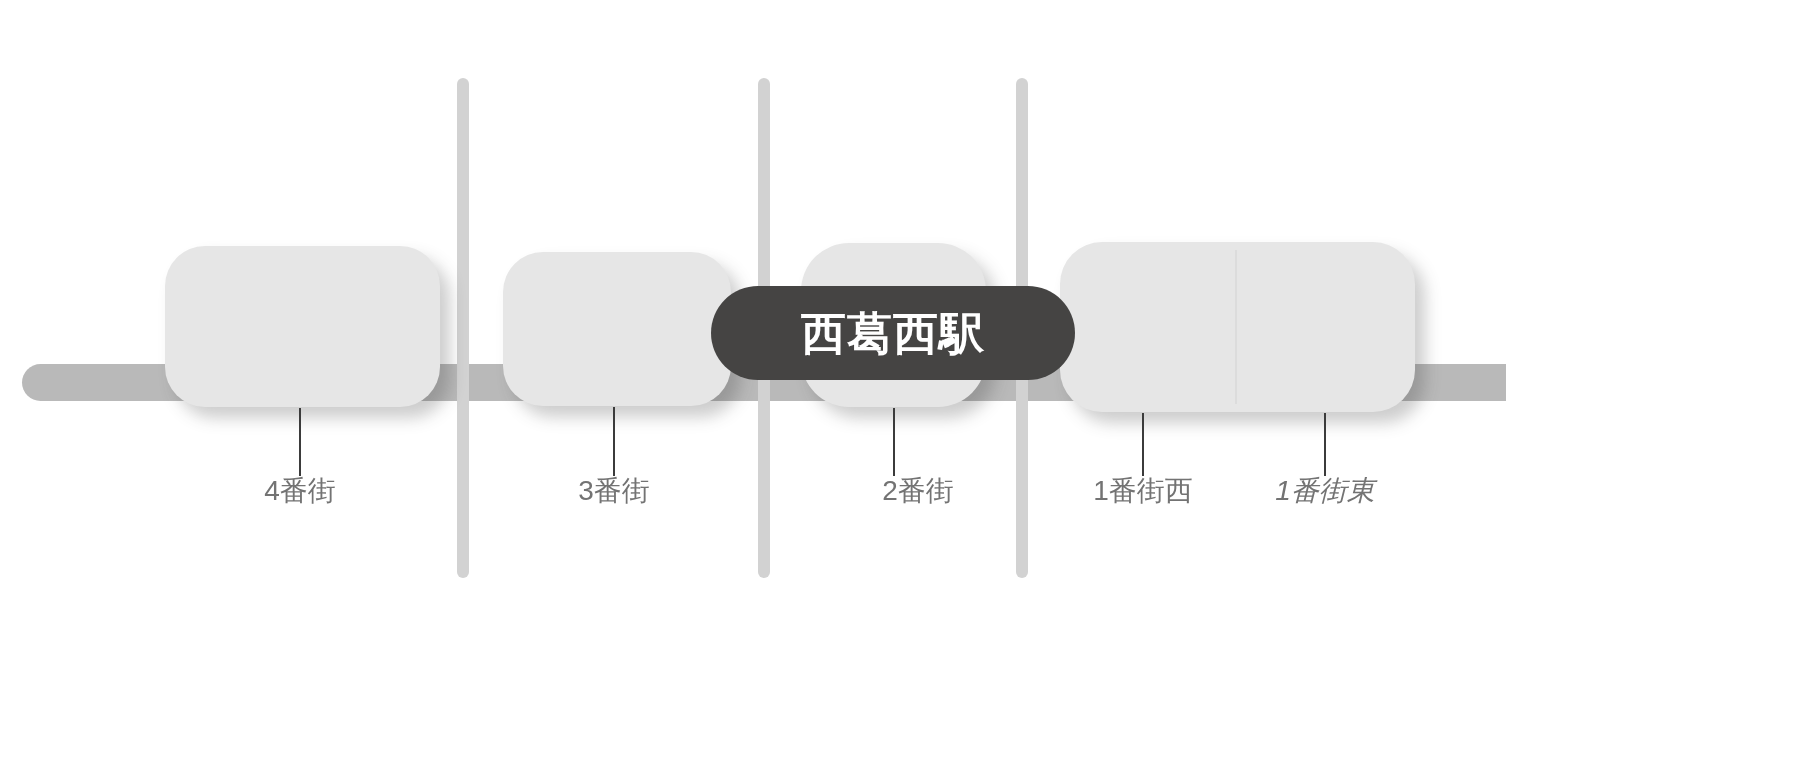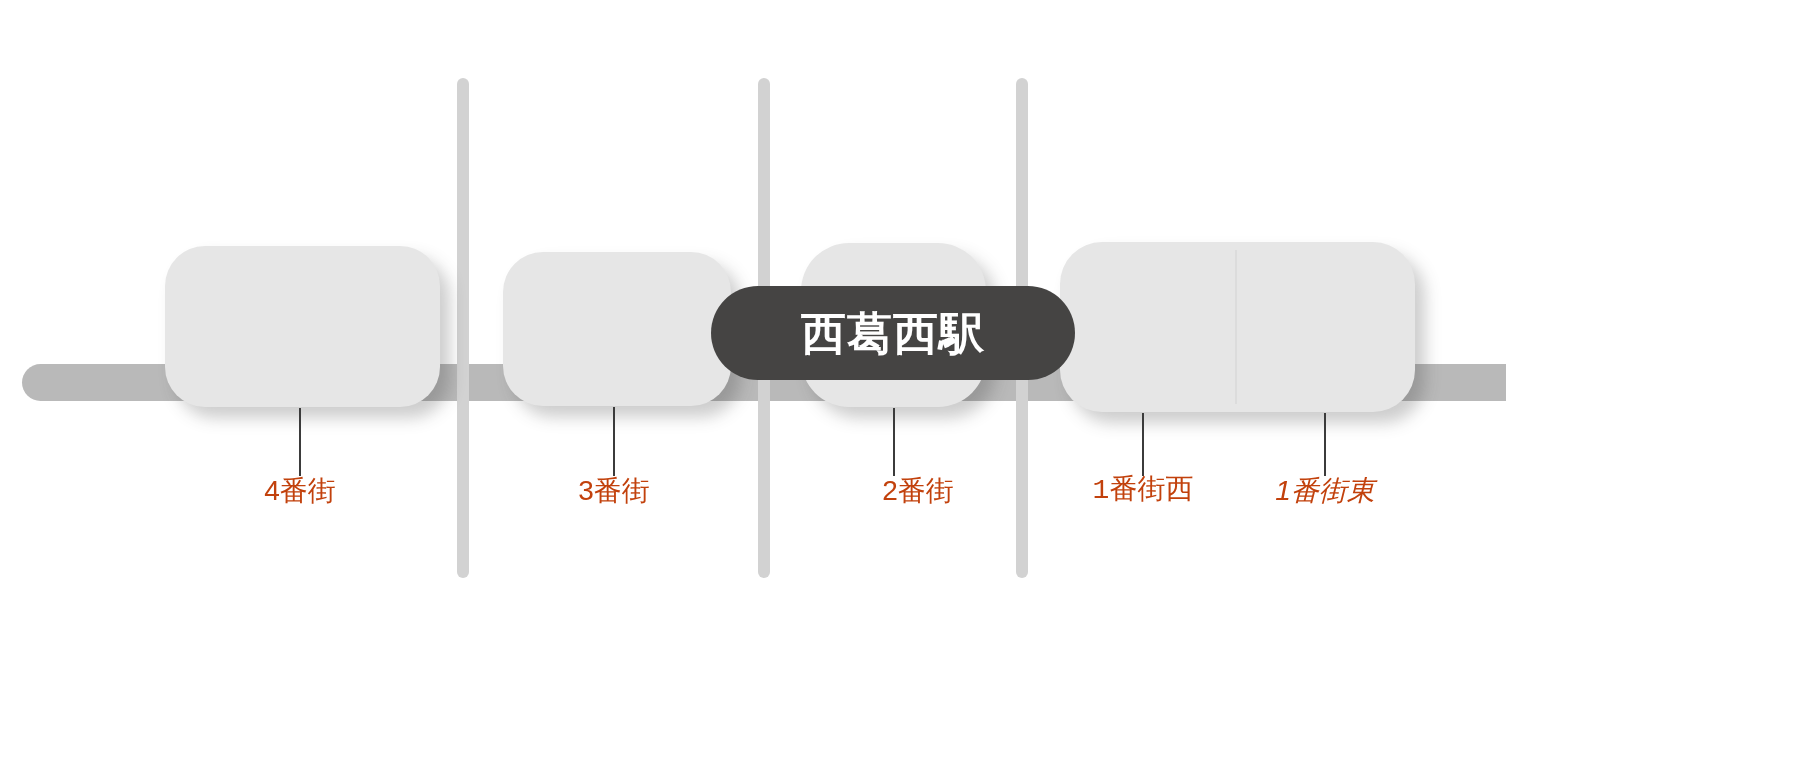--- a/index.html
+++ b/index.html
@@ -110,21 +110,21 @@
   .leader {
     position: absolute;
     width: 1.6px;
     background: #3b3b3b;
     z-index: 5;
   }
 
   
   .district-label {
     position: absolute;
-    color: #c2410c;
+    color: #737373;
     font-size: 28px;
     line-height: 1;
     white-space: nowrap;
     transform: translateX(-50%);
     z-index: 5;
   }
 </style>
 </head>
 <body>
 
@@ -147,18 +147,18 @@
   </div>
 
   <div id="labels-layer">
       <div class="leader" style="left: 299.2px; top: 408px; height: 68px;"></div>
       <div class="district-label" style="left: 300px; top: 477px;">4番街</div>
       <div class="leader" style="left: 613.2px; top: 407px; height: 69px;"></div>
       <div class="district-label" style="left: 614px; top: 477px;">3番街</div>
       <div class="leader" style="left: 893.2px; top: 408px; height: 68px;"></div>
       <div class="district-label" style="left: 894px; top: 477px; margin-left: 24px;">2番街</div>
       <div class="leader" style="left: 1142.2px; top: 413px; height: 63px;"></div>
-      <div class="district-label" style="left: 1143px; top: 477px; font-family: Liberation Mono, monospace;">1番街西</div>
+      <div class="district-label" style="left: 1143px; top: 477px;">1番街西</div>
       <div class="leader" style="left: 1324.2px; top: 413px; height: 63px;"></div>
       <div class="district-label" style="left: 1325px; top: 477px; font-style: italic;">1番街東</div>
     </div>
 
 </div>
 
 </body></html>

